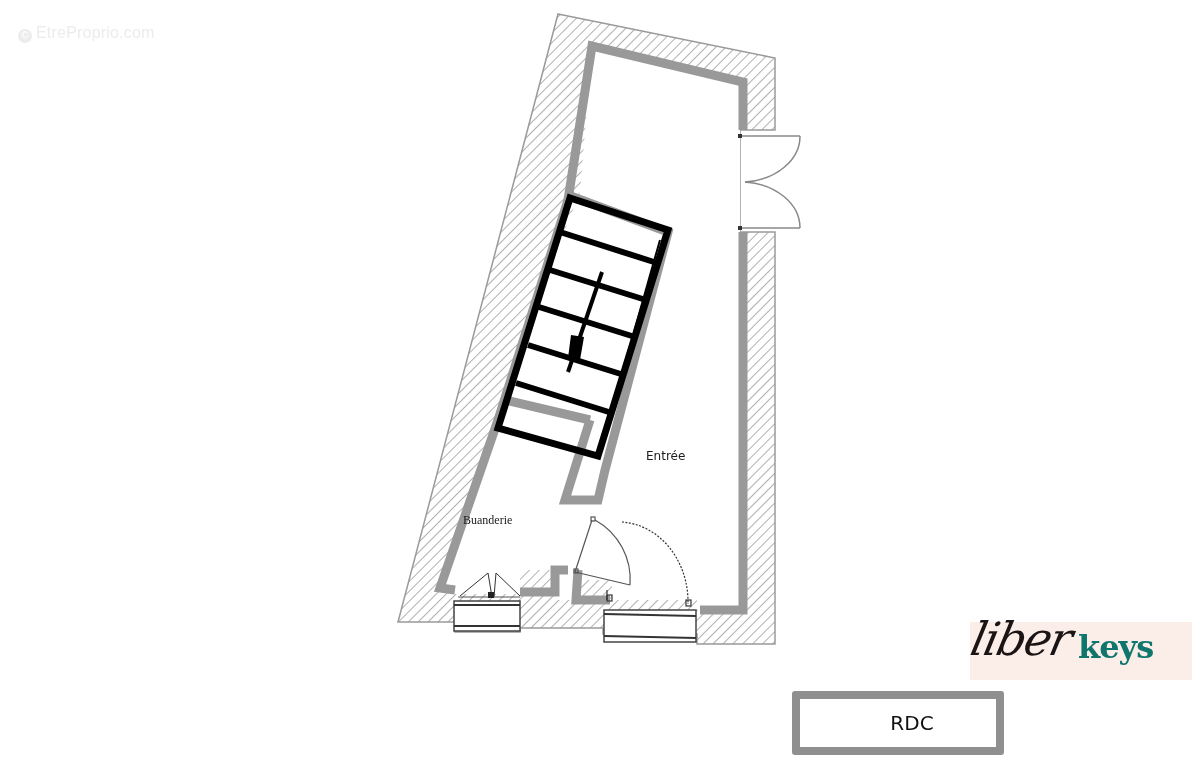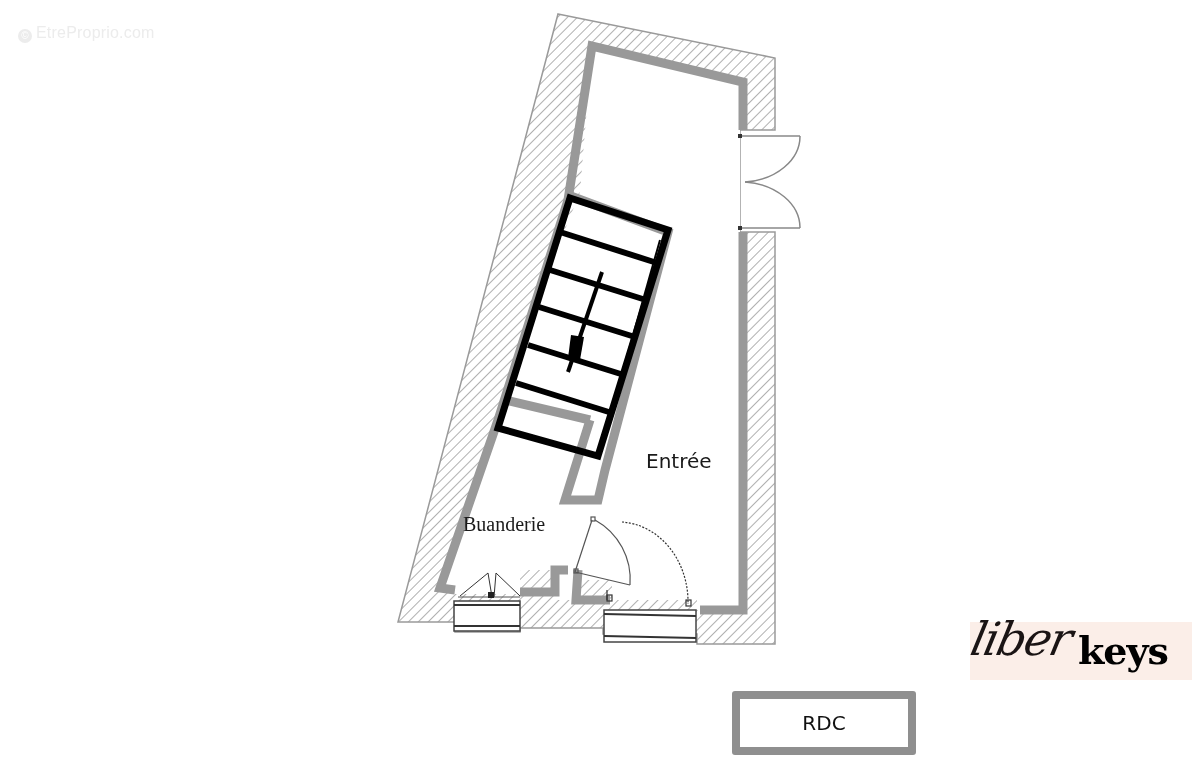--- a/index.html
+++ b/index.html
@@ -1,25 +1,25 @@
 <!DOCTYPE html>
 <html><head>
   <meta charset="utf-8">
   <style>
     html, body { margin: 0; padding: 0; background: #ffffff; }
     body { width: 1200px; height: 779px; position: relative; overflow: hidden; font-family: "DejaVu Sans", sans-serif; }
     .watermark { position: absolute; left: 18px; top: 24px; font-family: "Liberation Sans", sans-serif; font-size: 16px; color: #ececec; letter-spacing: 0.2px; }
     .watermark .c { display: inline-block; width: 14px; height: 14px; border-radius: 50%; background: #ececec; color: #fff; font-size: 10px; line-height: 14px; text-align: center; vertical-align: -1px; margin-right: 4px; }
     svg.plan { position: absolute; left: 0; top: 0; }
-    .room-label { position: absolute; font-family: "DejaVu Sans", sans-serif; font-size: 20px; color: #1a1a1a; }
+    .room-label { position: absolute; font-family: "DejaVu Sans", sans-serif; font-size: 12px; color: #1a1a1a; }
     .logo { position: absolute; left: 964px; top: 610px; width: 228px; height: 74px; }
     .logo .bg { position: absolute; left: 6px; top: 12px; width: 222px; height: 58px; background: #fbeee8; }
     .logo .script { position: absolute; left: 8px; top: 2px; font-family: "DejaVu Serif", serif; font-style: italic; font-size: 46px; color: #1a1414; letter-spacing: -2px; transform: skewX(-12deg); }
-    .logo .bold { position: absolute; left: 114px; top: 18px; font-family: "DejaVu Serif", serif; font-weight: bold; font-size: 38px; color: #000000; letter-spacing: -1px; }
-    .level-box { position: absolute; left: 732px; top: 691px; width: 168px; height: 48px; border: 8px solid #8f8f8f; border-radius: 3px; background: #fff; display: flex; align-items: center; justify-content: center; font-family: "DejaVu Sans", sans-serif; font-size: 20px; color: #111; }
+    .logo .bold { position: absolute; left: 114px; top: 18px; font-family: "DejaVu Serif", serif; font-weight: bold; font-size: 32px; color: #0f766e; letter-spacing: -1px; }
+    .level-box { position: absolute; left: 792px; top: 691px; width: 168px; height: 48px; border: 8px solid #8f8f8f; border-radius: 3px; background: #fff; display: flex; align-items: center; justify-content: center; font-family: "DejaVu Sans", sans-serif; font-size: 20px; color: #111; padding-left: 28px; }
   </style>
 </head>
 <body>
 
 <div class="watermark"><span class="c">©</span><span>EtreProprio.com</span></div>
 
 <svg class="plan" width="1200" height="779" viewBox="0 0 1200 779">
   <defs>
     <pattern id="hatch" patternUnits="userSpaceOnUse" width="7" height="7" patternTransform="rotate(45)">
       <rect width="7" height="7" fill="#ffffff"></rect>

